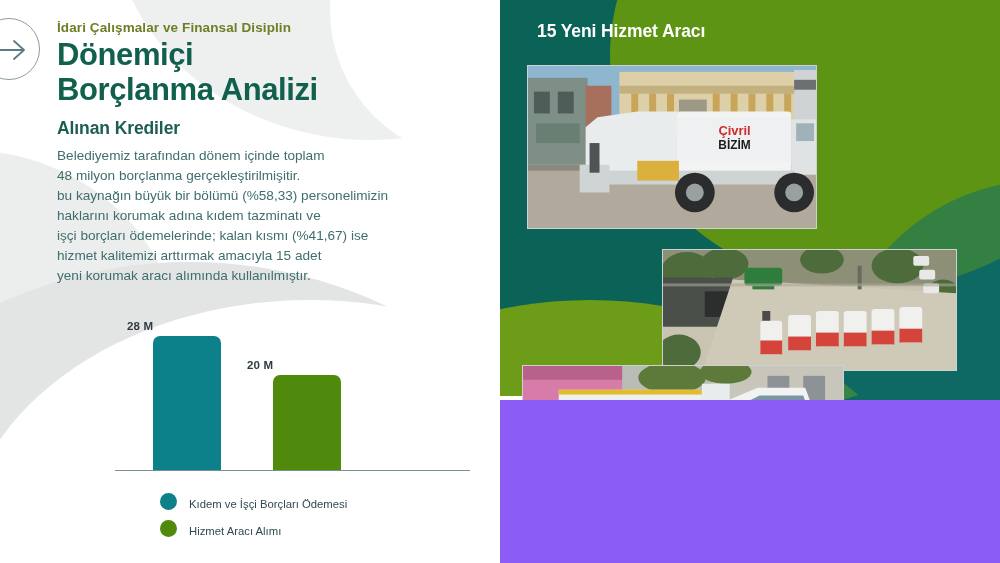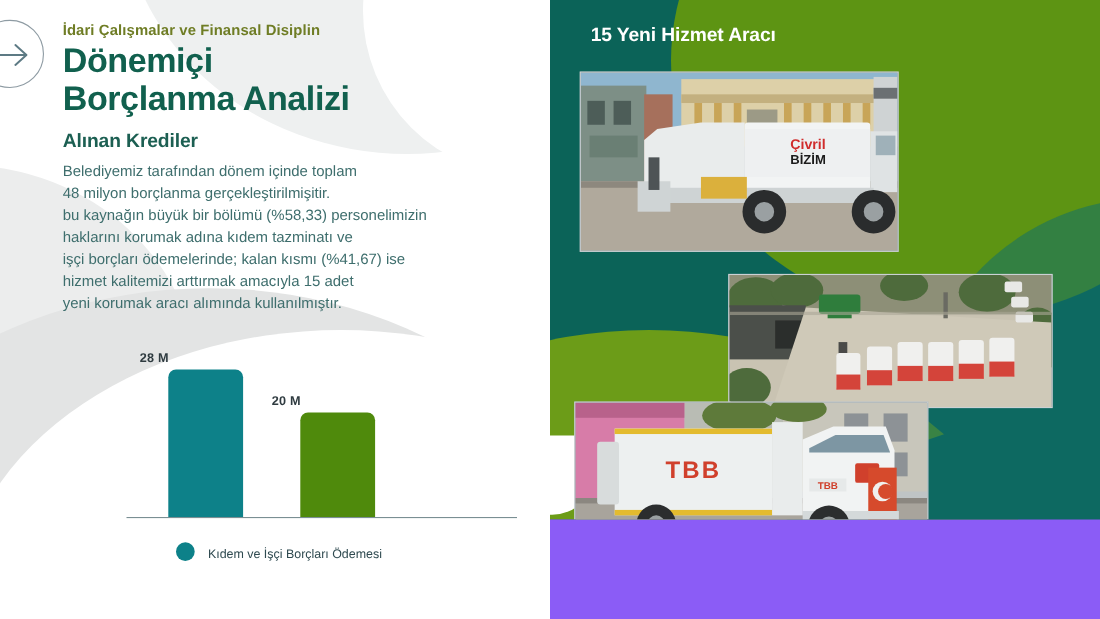--- a/index.html
+++ b/index.html
@@ -51,21 +51,21 @@
   .bar-label { position:absolute; width:120px; left:-26px; text-align:left;
     font-size:11.5px; font-weight:700; color:#2f3b40; letter-spacing:.2px; }
   .axis-line { position:absolute; left:0; bottom:22px; width:355px; height:1.2px;
     background:#7a8f93; }
   .legend { position:absolute; left:45px; top:175px; }
   .legend-row { display:flex; align-items:flex-end; margin-bottom:10px; }
   .legend-dot { width:17px; height:17px; border-radius:50%; margin-right:12px; flex:none; }
   .legend-text { font-size:11.3px; color:#2f4a50; font-weight:400; }
 
   
-  .right-panel { position:absolute; left:500px; top:0; width:500px; height:472px;
+  .right-panel { position:absolute; left:500px; top:0; width:500px; height:400px;
     background:#0b6358; overflow:hidden; }
   .green-blob { position:absolute; width:520px; height:470px; left:110px; top:-180px;
     background:#5d9413; border-radius:50%; }
   .green-bottom { position:absolute; width:760px; height:560px; left:-290px; top:300px;
     background:#6c9c18; border-radius:50% 50% 50% 50% / 58% 58% 42% 42%; }
   .teal-bottom { position:absolute; width:700px; height:420px; left:140px; top:370px;
     background:#0b6358; border-radius:55% 45% 50% 50% / 60% 60% 40% 40%; }
   .teal-sheen { position:absolute; width:430px; height:430px; left:330px; top:180px;
     background:#10706a; border-radius:50%; opacity:.55; }
   .white-notch { position:absolute; width:46px; height:72px; left:-6px; top:396px;
@@ -132,20 +132,24 @@
           <div class="bar" style="height: 96px; background: rgb(79, 138, 12);"></div>
         </div>
 
       </div>
       <div class="axis-line"></div>
 
       <div class="legend">
         <div class="legend-row">
           <span class="legend-dot" style="background:#0d8189;"></span>
           <span class="legend-text">Kıdem ve İşçi Borçları Ödemesi</span>
+        </div>
+        <div class="legend-row">
+          <span class="legend-dot" style="background:#4f8a0c;"></span>
+          <span class="legend-text">Hizmet Aracı Alımı</span>
         </div>
       </div>
     </div>
   </div>
 
   <div class="right-panel">
     <div class="green-blob"></div>
     <div class="green-bottom"></div>
     <div class="teal-bottom"></div>
     <div class="teal-sheen"></div>

